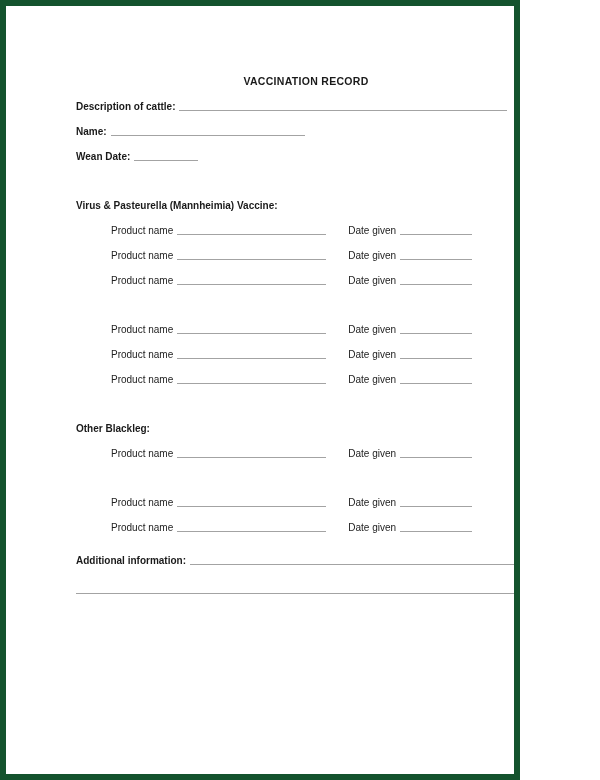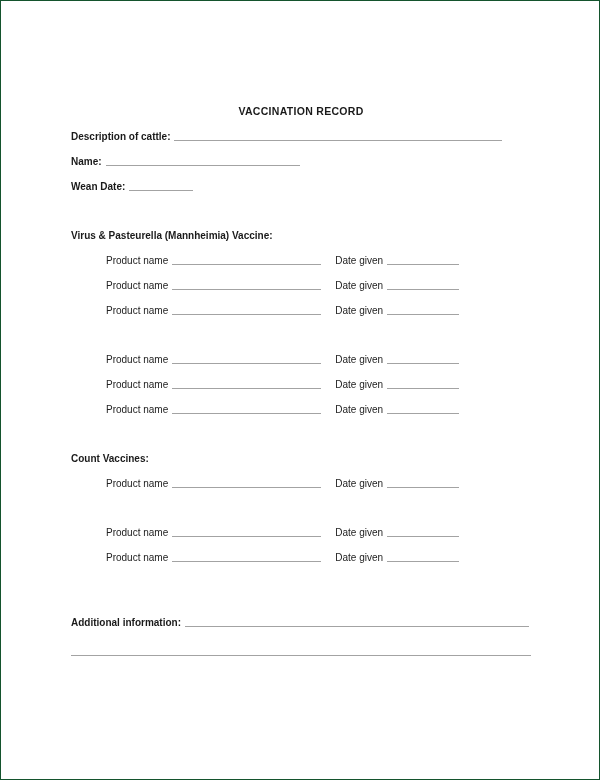--- a/index.html
+++ b/index.html
@@ -2,26 +2,26 @@
 <html style="--text-color: #1a1a1a; --line-color: #a3a3a3; --page-bg: #ffffff;"><head>
 <meta charset="utf-8">
 <style>
   html, body {
     margin: 0;
     padding: 0;
     background: #ffffff;
   }
   .page {
     position: relative;
-    width: 600px;
+    width: 520px;
     height: 780px;
     box-sizing: border-box;
     background: var(--page-bg, #ffffff);
-    border: 1px solid #14532d;
-    padding: 103px 0 0 70px;
+    border: 6px solid #14532d;
+    padding: 68px 0 0 70px;
     font-family: "Liberation Sans", sans-serif;
     font-size: 10px;
     color: var(--text-color, #1a1a1a);
     overflow: hidden;
   }
   .title {
     width: 460px;
     height: 14px;
     line-height: 14px;
     text-align: center;
@@ -60,22 +60,22 @@
     margin-top: 16px;
   }
   .product-row {
     margin-top: 12px;
     height: 13px;
     line-height: 13px;
     padding-left: 35px;
     white-space: nowrap;
     color: #222222;
   }
-  .dlabel { margin-left: 14px; }
-  .additional-block { margin-top: 52px; }
+  .dlabel { margin-left: 22px; }
+  .additional-block { margin-top: 20px; }
   .full-line {
     margin-top: 16px;
     width: 460px;
     height: 10px;
     border-bottom: 1px solid var(--line-color, #a3a3a3);
   }
 </style>
 </head>
 <body>
 
@@ -123,21 +123,21 @@
     <span>Product name</span><span class="line w-product"></span><span class="dlabel">Date given</span><span class="line w-date"></span>
   </div>
 
   <div class="product-row">
     <span>Product name</span><span class="line w-product"></span><span class="dlabel">Date given</span><span class="line w-date"></span>
   </div>
 </div>
   </div>
 
   <div class="section">
-    <div class="section-heading">Count Vaccines:</div>
+    <div class="section-heading">Other Blackleg:</div>
     <div class="rows">
   <div class="product-row">
     <span>Product name</span><span class="line w-product"></span><span class="dlabel">Date given</span><span class="line w-date"></span>
   </div>
 </div>
   </div>
 
   <div class="section">
     <div class="rows">
   <div class="product-row">

